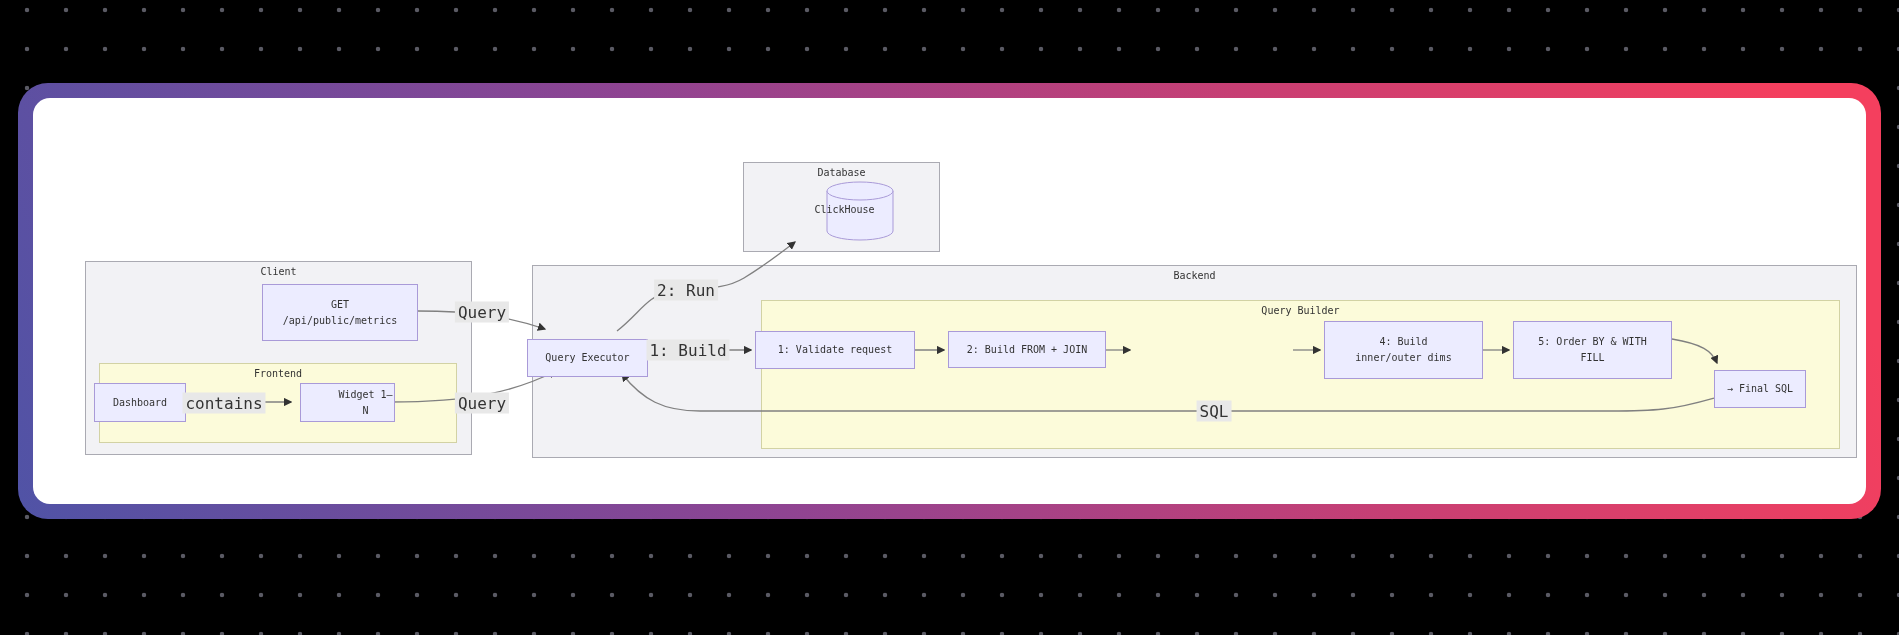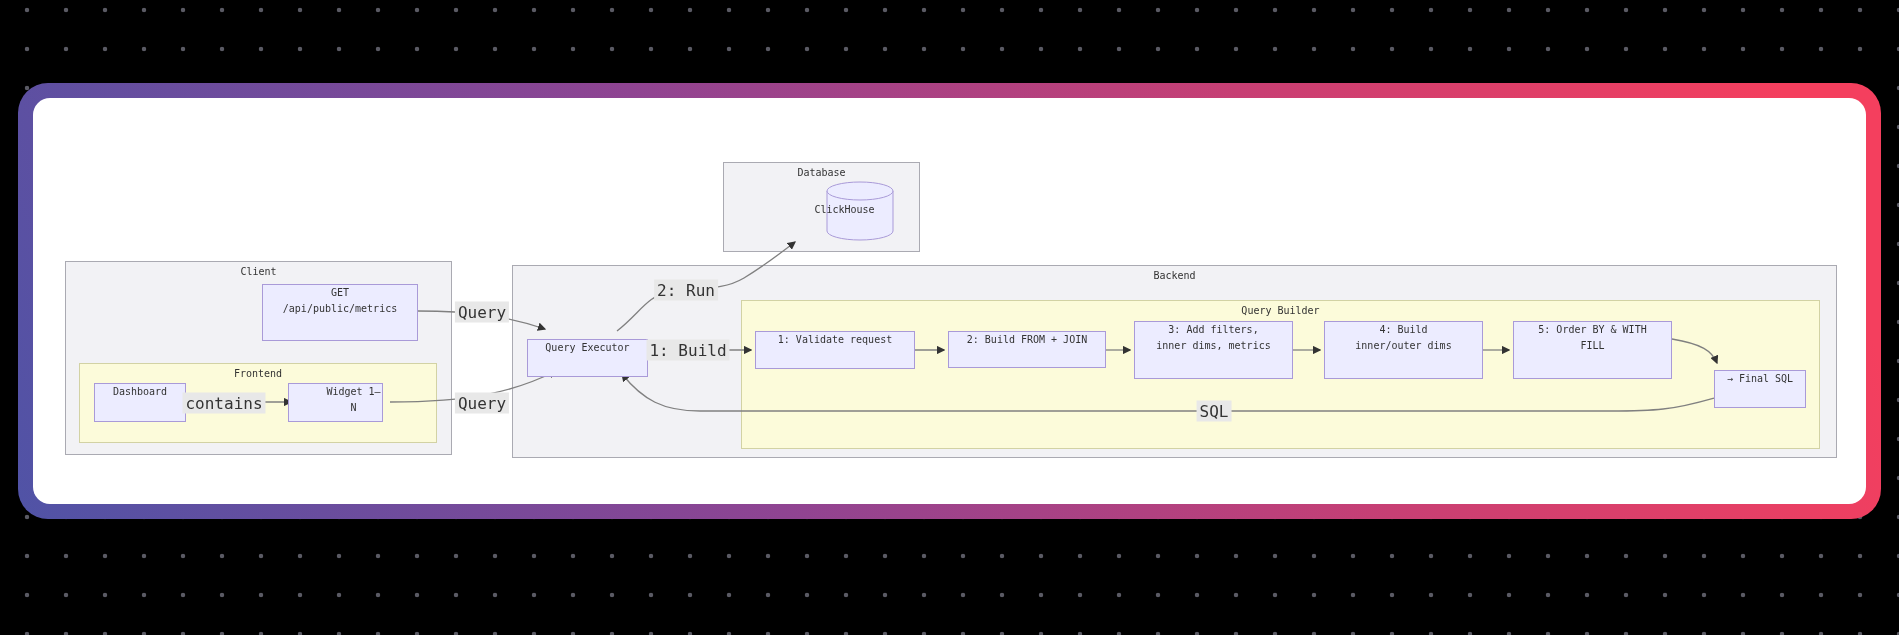--- a/index.html
+++ b/index.html
@@ -7,26 +7,26 @@
          font-family:"DejaVu Sans Mono","Liberation Mono",monospace;color:#333;}
   .dots{position:absolute;inset:0;
         background-image:radial-gradient(circle at 27px 10px,#5a5a64 1.9px,rgba(0,0,0,0) 2.6px);
         background-size:39px 39px;}
   .card{position:absolute;left:18px;top:83px;width:1863px;height:436px;border-radius:30px;
         background:linear-gradient(70deg,#5053a6 0%,#8f4492 38%,#c73f74 68%,#f43f5e 95%);
         padding:15px;box-sizing:border-box;}
   .card-inner{width:100%;height:100%;background:#fff;border-radius:17px;}
   .diagram{position:absolute;left:0;top:0;width:1899px;height:635px;font-size:10px;}
   .cluster{position:absolute;background:#f2f2f5;border:1px solid #aaaab2;box-sizing:border-box;z-index:1;
-           text-align:center;padding-top:4px;}
+           text-align:center;padding-top:4px;margin-left:20px;}
   .cluster.yellow{background:#fcfbda;border:1px solid #d2d2a4;z-index:1;}
   .cluster-title{font-size:10px;color:#333;}
   .edges{position:absolute;left:0;top:0;z-index:2;}
   .node{position:absolute;background:#ececff;border:1px solid #a99ad8;box-sizing:border-box;z-index:3;
-        display:flex;flex-direction:column;align-items:center;
+        display:flex;flex-direction:column;align-items:center;justify-content:center;
         text-align:center;line-height:16px;font-size:10px;}
   .cyl{position:absolute;z-index:3;}
   .cyl-label{position:absolute;left:0;top:24px;width:100%;text-align:center;font-size:10px;}
   .edge-label{position:absolute;z-index:4;background:#e8e8e8;padding:1px 3px;font-size:16px;
               transform:translate(-50%,-50%);white-space:nowrap;}
 </style>
 </head>
 <body>
 
 <div class="stage">
@@ -75,35 +75,31 @@
       </g>
     </svg>
 
     <div class="node" style="left:262px;top:284px;width:156px;height:57px;">
       <span>GET</span>
       <span>/api/public/metrics</span>
     </div>
     <div class="node" style="left:94px;top:383px;width:92px;height:39px;">
       <span>Dashboard</span>
     </div>
-    <div class="node" style="left:288px;top:383px;width:95px;height:39px;padding-left:36px;">
+    <div class="node" style="left:300px;top:383px;width:95px;height:39px;padding-left:36px;">
       <span>Widget 1–N</span>
     </div>
     <div class="node" style="left:527px;top:331px;width:121px;height:38px;margin-top:8px;">
       <span>Query Executor</span>
     </div>
     <div class="node" style="left:755px;top:331px;width:160px;height:38px;">
       <span>1: Validate request</span>
     </div>
     <div class="node" style="left:948px;top:331px;width:158px;height:37px;">
       <span>2: Build FROM + JOIN</span>
-    </div>
-    <div class="node" style="left:1134px;top:321px;width:159px;height:58px;">
-      <span>3: Add filters,</span>
-      <span>inner dims, metrics</span>
     </div>
     <div class="node" style="left:1324px;top:321px;width:159px;height:58px;">
       <span>4: Build</span>
       <span>inner/outer dims</span>
     </div>
     <div class="node" style="left:1513px;top:321px;width:159px;height:58px;">
       <span>5: Order BY &amp; WITH</span>
       <span>FILL</span>
     </div>
     <div class="node" style="left:1714px;top:370px;width:92px;height:38px;">

